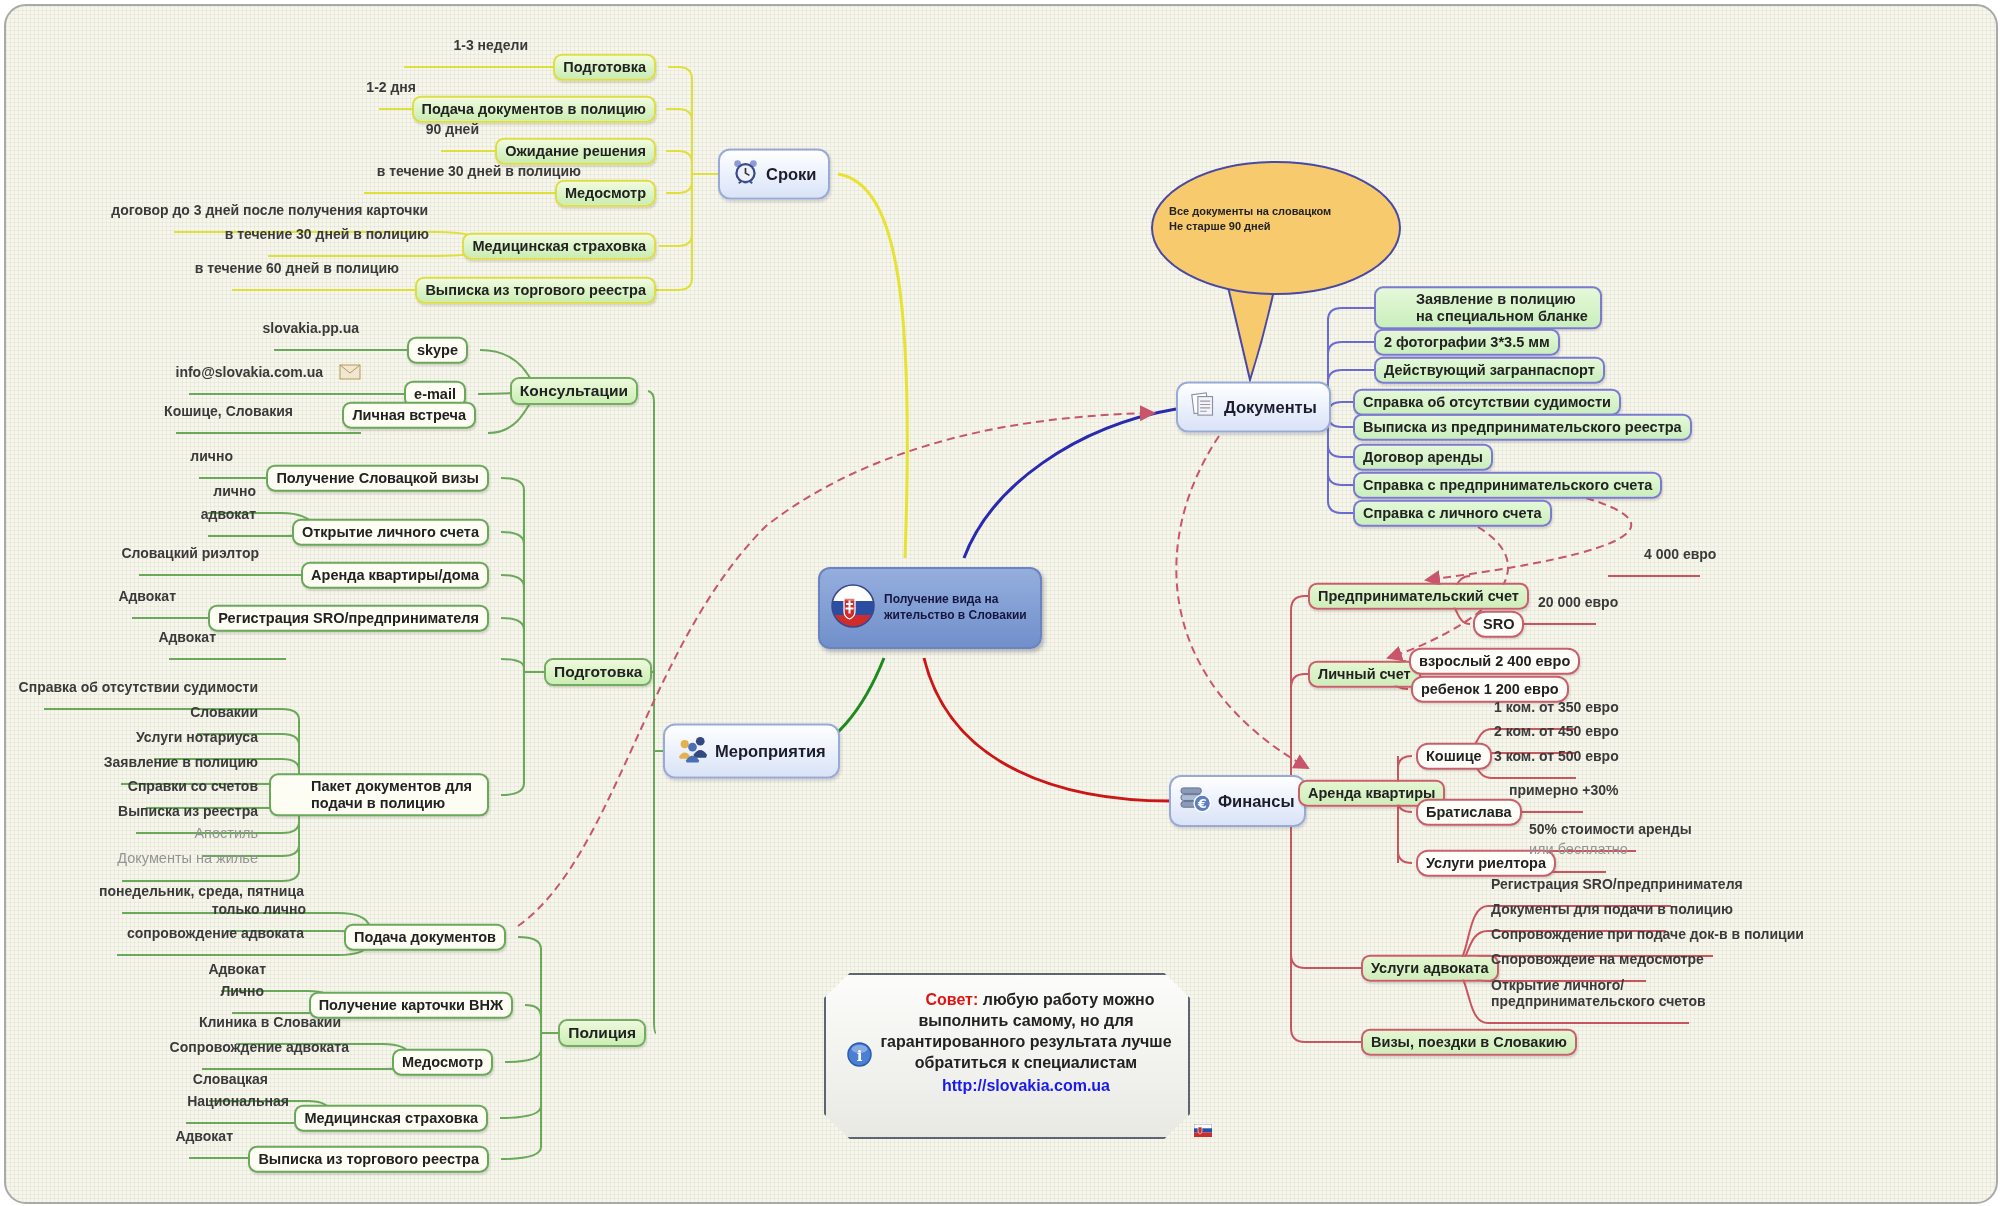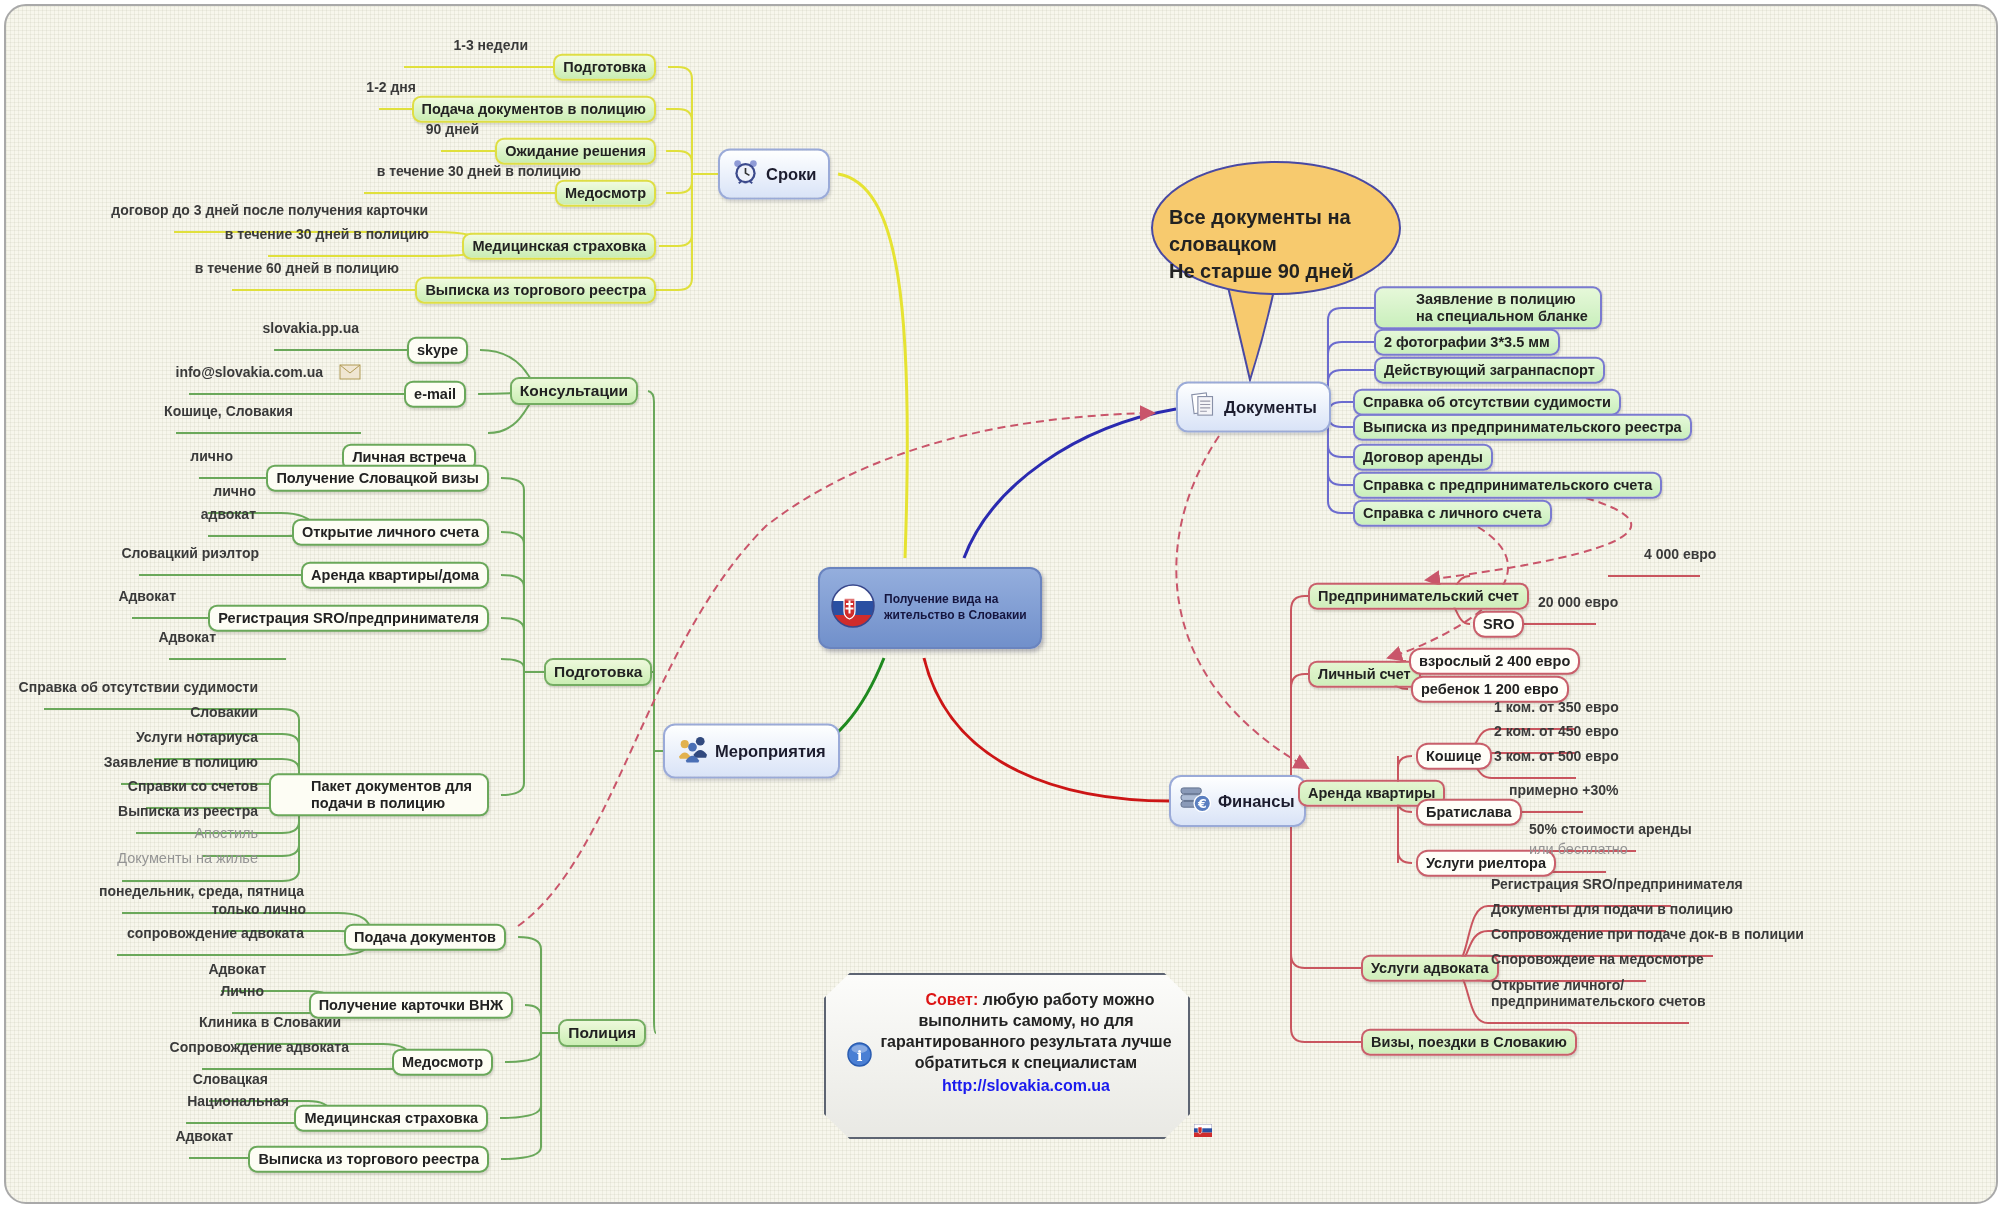--- a/index.html
+++ b/index.html
@@ -21,21 +21,21 @@
   .gleaf{background:#fdfdf4;border:2px solid #6aa85a;}
   .fnode{background:linear-gradient(180deg,#e4f6d1,#cfeebb);border:2px solid #c95f6b;}
   .fleaf{background:#fffef8;border:2px solid #c95f6b;}
   .bnode{position:absolute;z-index:2;transform:translateY(-50%);display:flex;align-items:center;gap:7px;
        background:linear-gradient(180deg,#feffff,#d9e3f7);border:2px solid #9aaad8;border-radius:12px;
        padding:8px 12px;font-weight:bold;font-size:16.5px;color:#1c1c2e;box-shadow:1px 2px 3px rgba(70,70,90,.2);}
   .center-node{position:absolute;z-index:2;left:812px;top:602px;width:200px;transform:translateY(-50%);
        display:flex;align-items:center;gap:8px;background:linear-gradient(180deg,#94aedd,#7190cb);
        border:2px solid #6a84bf;border-radius:12px;padding:14px 10px;box-shadow:2px 3px 4px rgba(60,60,90,.35);}
   .center-node .t{font-weight:bold;font-size:12px;color:#15153f;text-align:left;line-height:1.3;}
-  .callout-text{position:absolute;z-index:3;left:1163px;top:198px;width:220px;font-weight:bold;font-size:20px;color:#222;line-height:1.35;}
+  .callout-text{position:absolute;z-index:3;left:1163px;top:198px;width:220px;font-weight:bold;font-size:11px;color:#222;line-height:1.35;}
   .credit{position:absolute;z-index:2;left:878px;top:903px;width:228px;transform:translateY(-50%);
        background:#fffffd;border:2px solid #c9606c;border-radius:9px;padding:8px 6px;text-align:center;
        font-weight:bold;font-size:16px;color:#1d1d3a;line-height:1.3;box-shadow:1px 2px 2px rgba(80,60,60,.2);}
   .advice{position:absolute;z-index:2;left:818px;top:967px;width:366px;height:166px;box-sizing:border-box;
        background:linear-gradient(180deg,#fcfcfa,#e9e9e4);border:2px solid #5d6472;
        clip-path:polygon(7% 0,93% 0,100% 15%,100% 85%,93% 100%,7% 100%,0 85%,0 15%);
        padding:14px 14px 10px 52px;text-align:center;font-weight:bold;font-size:16px;color:#222;line-height:1.32;}
   .advice .red{color:#dd1414;margin-left:28px;}
   .advice .link{color:#1a1aee;margin-top:2px;}
   .icon{flex:0 0 auto;display:inline-block;}
@@ -283,21 +283,21 @@
       <circle cx="16" cy="14" r="4.5" fill="#4a6fb5"></circle>
           <path d="M9 28 q7 -10 14 0 l-1 2 h-12 z" fill="#4a6fb5"></path>
     </svg>
   </span>
   <span>Мероприятия</span>
 </div>
 
 <div class="box gnode" style="right:1358px;top:385px;font-size:15.5px">Консультации</div>
 <div class="box gleaf" style="right:1528px;top:344px">skype</div>
 <div class="box gleaf" style="right:1530px;top:388px">e-mail</div>
-<div class="box gleaf" style="right:1520px;top:451px">Личная встреча</div>
+<div class="box gleaf" style="right:1520px;top:409px">Личная встреча</div>
 <div class="ann" style="right:1637px;bottom:866px">slovakia.pp.ua</div>
 <div class="ann" style="right:1673px;bottom:822px">info@slovakia.com.ua</div>
 <span class="env">
   <svg width="22" height="16" viewBox="0 0 22 16">
         <rect x="1" y="1" width="20" height="14" fill="#f0e6d2" stroke="#b09a55"></rect>
         <path d="M1 1 L11 9 L21 1" fill="none" stroke="#b09a55"></path>
       </svg>
 </span>
 <div class="ann" style="right:1703px;bottom:783px">Кошице, Словакия</div>
 

